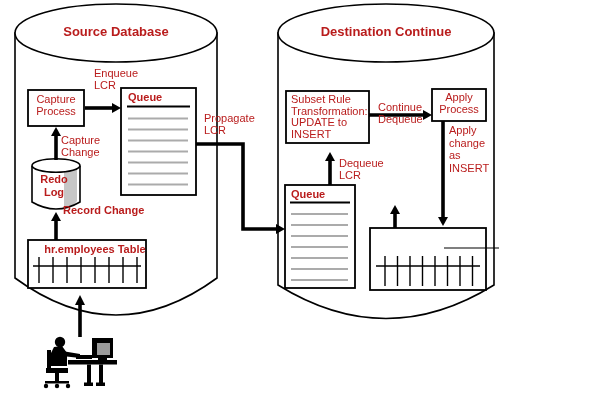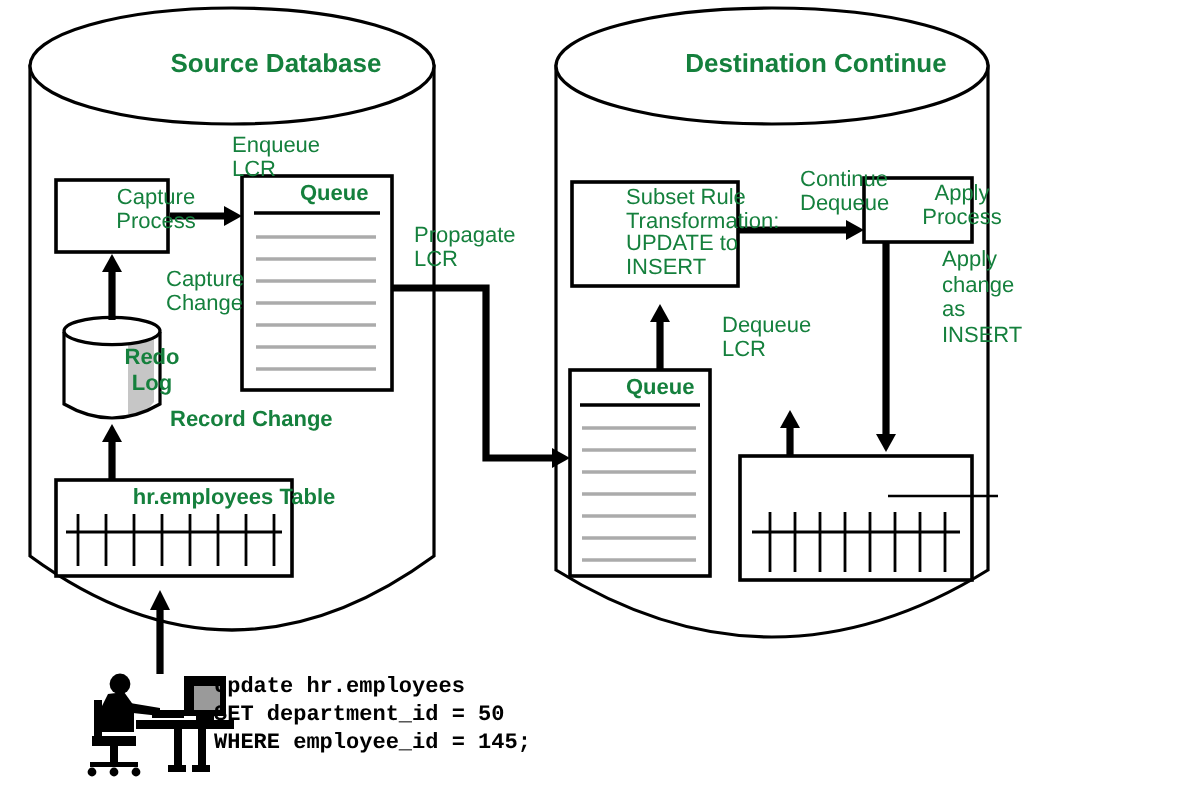--- a/index.html
+++ b/index.html
@@ -1,19 +1,19 @@
 <!DOCTYPE html>
 <html><head>
 <meta charset="utf-8">
 <style>
   html,body{margin:0;padding:0;background:#fff;}
   #canvas{position:relative;width:600px;height:400px;background:#fff;overflow:hidden;
           font-family:"Liberation Sans",sans-serif;color:#000;}
   #art{position:absolute;left:0;top:0;}
-  .t{position:absolute;font-size:11px;line-height:12px;white-space:pre-line;color:#15803d;margin-left:22px;}
+  .t{position:absolute;font-size:11px;line-height:12px;white-space:pre-line;color:#b91c1c;}
   .b{font-weight:bold;}
   .ctr{text-align:center;}
   .dbtitle{font-size:13px;line-height:15px;font-weight:bold;text-align:center;}
   .mono{font-family:"Liberation Mono","DejaVu Sans Mono",monospace;font-weight:bold;
         font-size:11px;line-height:14px;white-space:pre-line;}
   .lh115{line-height:11.5px;}
   .lh125{line-height:12.5px;}
   .lh135{line-height:13.5px;}
 </style>
 </head>
@@ -164,35 +164,32 @@
   <div class="t" style="left:94px;top:67px;">Enqueue
 LCR</div>
   <div class="t b" style="left:128px;top:91px;">Queue</div>
   <div class="t" style="left:61px;top:134px;">Capture
 Change</div>
   <div class="t b ctr lh125" style="left:32px;top:173px;width:44px;">Redo
 Log</div>
   <div class="t" style="left:63px;top:204px;font-weight:bold;">Record Change</div>
   <div class="t b ctr" style="left:28px;top:243px;width:134px;">hr.employees Table</div>
 
-  <div class="t" style="left:185px;top:112px;">Propagate
+  <div class="t" style="left:204px;top:112px;">Propagate
 LCR</div>
 
   <div class="t lh115" style="left:291px;top:94px;">Subset Rule
 Transformation:
 UPDATE to
 INSERT</div>
-  <div class="t" style="left:378px;top:84px;">Continue
+  <div class="t" style="left:378px;top:101px;">Continue
 Dequeue</div>
   <div class="t ctr lh115" style="left:432px;top:92px;width:54px;">Apply
 Process</div>
   <div class="t" style="left:339px;top:157px;">Dequeue
 LCR</div>
   <div class="t b" style="left:291px;top:188px;">Queue</div>
   <div class="t lh125" style="left:449px;top:124px;">Apply
 change
 as
 INSERT</div>
 
-  <div class="mono" style="position:absolute;left:107px;top:337px;">Update hr.employees
-SET department_id = 50
-WHERE employee_id = 145;</div>
 </div>
 
 </body></html>

